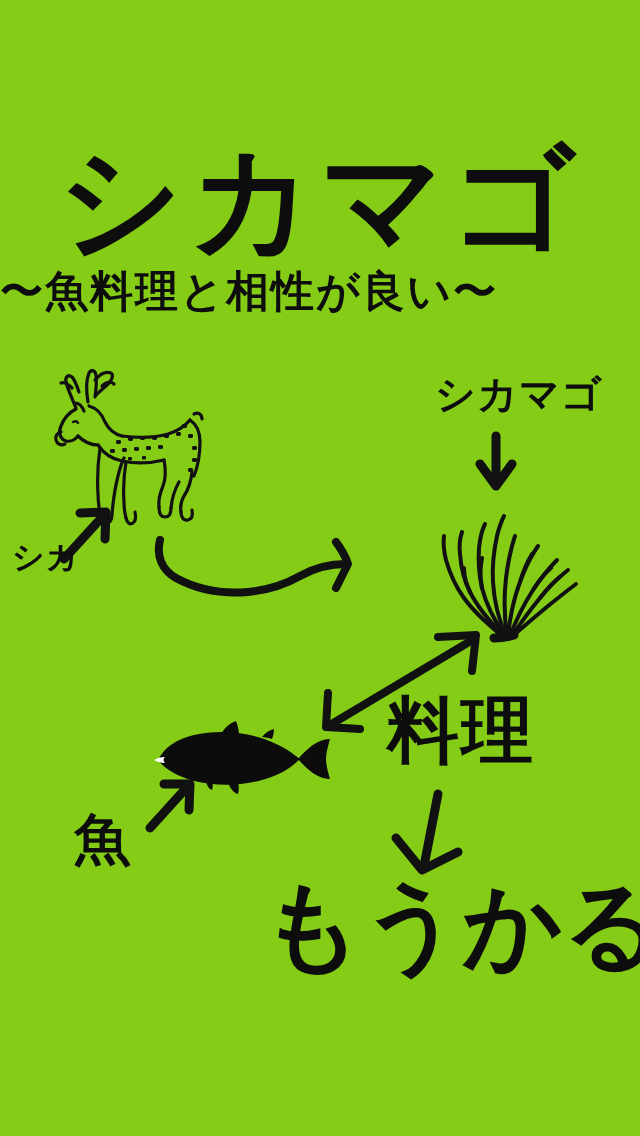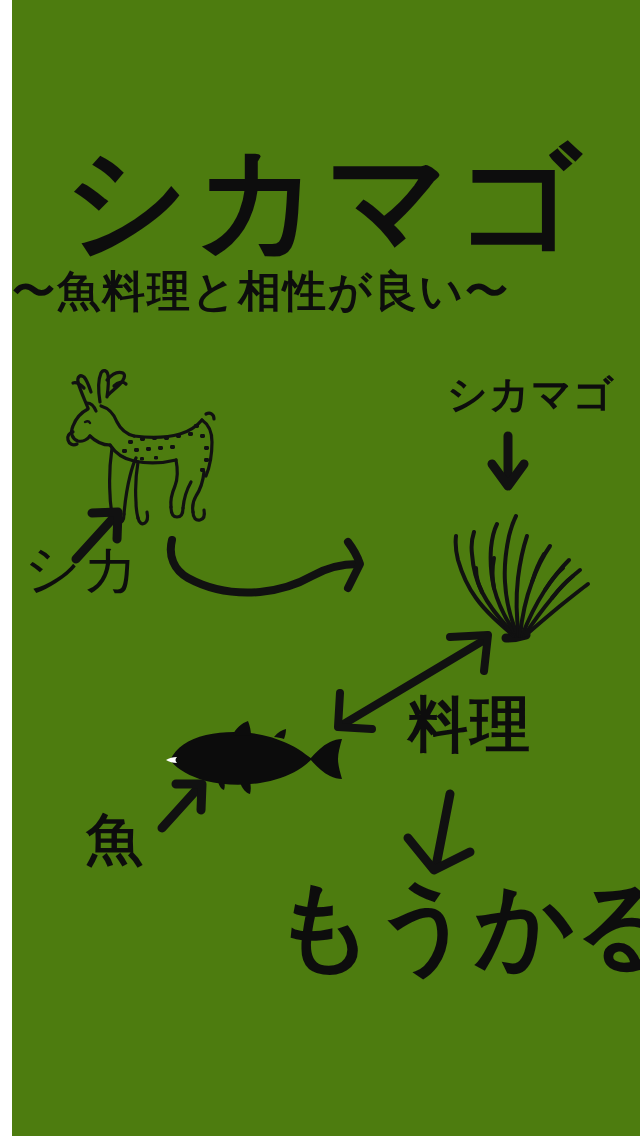--- a/index.html
+++ b/index.html
@@ -12,22 +12,21 @@
     height: 1136px;
     position: relative;
     overflow: hidden;
     font-family: "DejaVu Sans", "Liberation Sans", sans-serif;
     color: #0a0a0a;
     -webkit-font-smoothing: antialiased;
   }
   #poster {
     position: absolute;
     inset: 0;
-    background: #4d7c0f;
-    margin-left: 12px;
+    background: #84cc16;
   }
 
   
   .txt {
     position: absolute;
     white-space: nowrap;
     color: #0d0d0d;
     line-height: 1;
     user-select: none;
   }
@@ -57,36 +56,36 @@
     left: 435px;
     top: 374px;
     font-size: 40px;
     font-weight: 700;
     letter-spacing: 1px;
   }
 
   #label-shika {
     left: 12px;
     top: 541px;
-    font-size: 56px;
-    font-weight: 400;
+    font-size: 32px;
+    font-weight: 700;
     letter-spacing: 1px;
   }
 
   #label-sakana {
     left: 74px;
     top: 812px;
     font-size: 56px;
     font-weight: 700;
   }
 
   #label-ryouri {
-    left: 396px;
+    left: 387px;
     top: 694px;
-    font-size: 60px;
+    font-size: 72px;
     font-weight: 700;
     letter-spacing: 2px;
   }
 
   #label-moukaru {
     left: 262px;
     top: 876px;
     font-size: 98px;
     font-weight: 700;
     letter-spacing: 0px;

